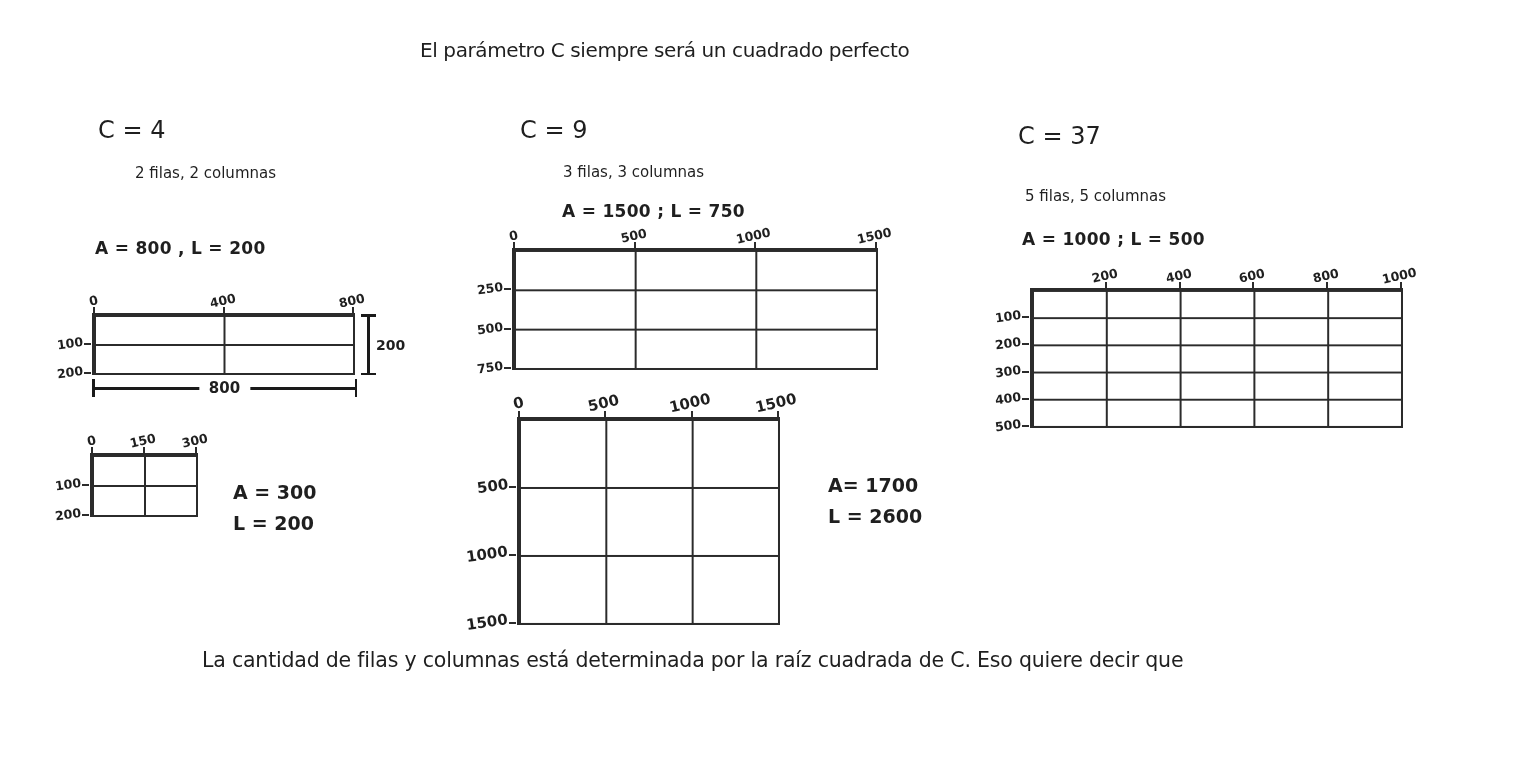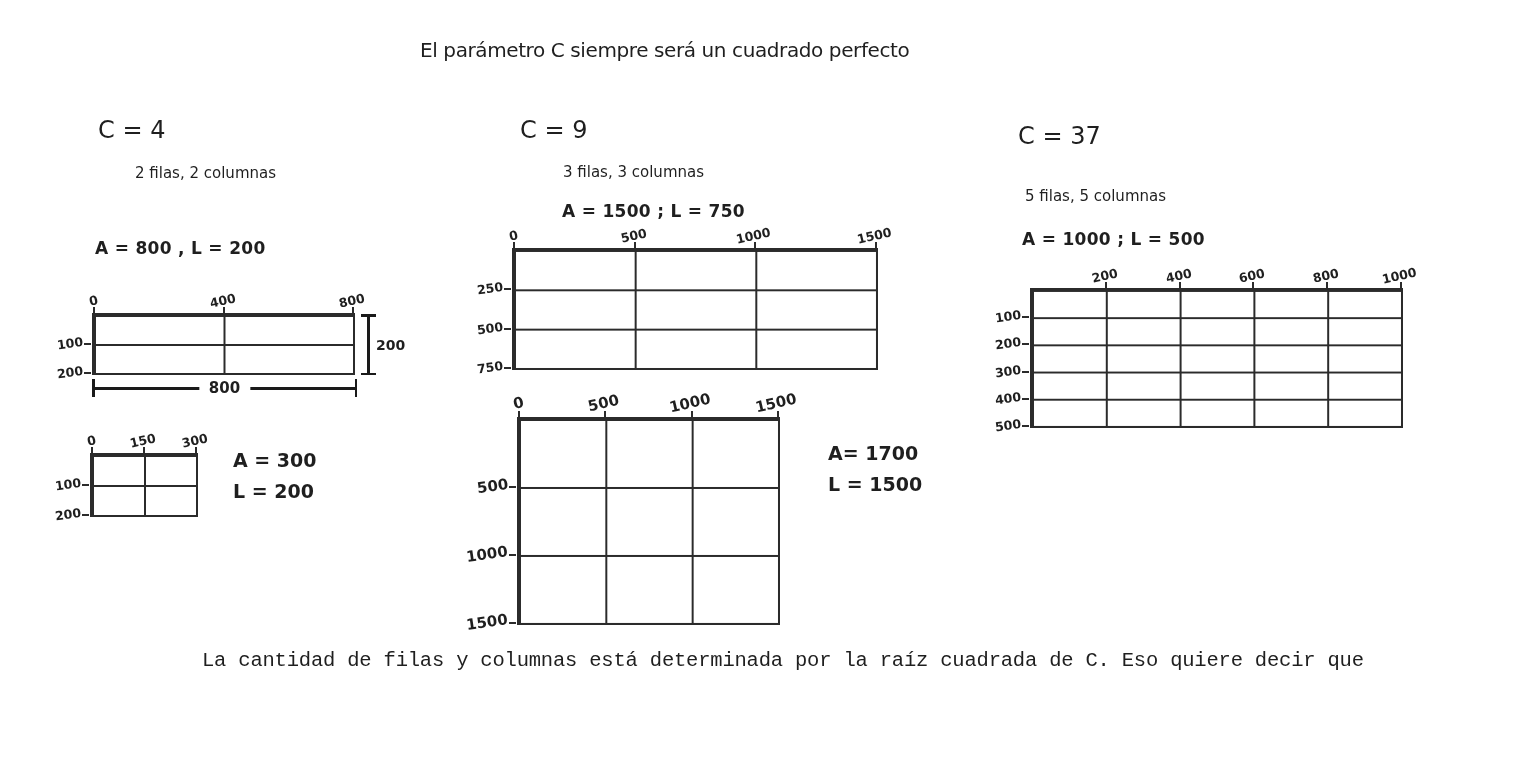--- a/index.html
+++ b/index.html
@@ -5,21 +5,21 @@
   html,body{margin:0;padding:0;}
   body{
     width:1532px;height:757px;background:#ffffff;position:relative;overflow:hidden;
     font-family:"DejaVu Sans",sans-serif;color:#1f1f1f;
   }
   .abs{position:absolute;}
   .title{position:absolute;font-size:20px;letter-spacing:-0.4px;white-space:nowrap;}
   .c-label{position:absolute;font-size:24px;white-space:nowrap;}
   .dims-label{position:absolute;font-size:15px;white-space:nowrap;}
   .params-label{position:absolute;font-size:17px;font-weight:700;white-space:nowrap;letter-spacing:0.3px;}
-  .sidetext{position:absolute;font-size:19px;font-weight:700;line-height:31px;white-space:nowrap;}
+  .sidetext{position:absolute;font-size:19px;font-weight:700;line-height:31px;white-space:nowrap;margin-top:32px;}
   .sidetext span{display:block;}
   .footer{position:absolute;font-size:20.5px;line-height:29px;white-space:nowrap;letter-spacing:-0.2px;}
   .footer span{display:block;}
 
   
   .grid{
     position:absolute;border:2px solid #2b2b2b;box-sizing:border-box;
     background-image:
       linear-gradient(to right,#2b2b2b 2px,transparent 2px),
       linear-gradient(to bottom,#2b2b2b 2px,transparent 2px);
@@ -130,21 +130,21 @@
       <i class="xtick" style="left: 100%;"></i>
       <span class="ylab" style="top: 33.3333%;">500</span>
       <i class="ytick" style="top: 33.3333%;"></i>
       <span class="ylab" style="top: 66.6667%;">1000</span>
       <i class="ytick" style="top: 66.6667%;"></i>
       <span class="ylab" style="top: 100%;">1500</span>
       <i class="ytick" style="top: 100%;"></i>
     </div>
   <div class="sidetext" style="left:828px;top:438px;">
     <span>A= 1700</span>
-    <span>L = 1500</span>
+    <span>L = 2600</span>
   </div>
 
   <div class="c-label" style="left:1018px;top:122px;">C = 37</div>
   <div class="dims-label" style="left:1025px;top:187px;">5 filas, 5 columnas</div>
   <div class="params-label" style="left:1022px;top:229px;">A = 1000   ;   L = 500</div>
 
   <div class="grid" style="left: 1030px; top: 288px; width: 373px; height: 140px; --c: 5; --r: 5;">
       <span class="xlab" style="left: 20%;">200</span>
       <i class="xtick" style="left: 20%;"></i>
       <span class="xlab" style="left: 40%;">400</span>
@@ -160,17 +160,17 @@
       <span class="ylab" style="top: 40%;">200</span>
       <i class="ytick" style="top: 40%;"></i>
       <span class="ylab" style="top: 60%;">300</span>
       <i class="ytick" style="top: 60%;"></i>
       <span class="ylab" style="top: 80%;">400</span>
       <i class="ytick" style="top: 80%;"></i>
       <span class="ylab" style="top: 100%;">500</span>
       <i class="ytick" style="top: 100%;"></i>
     </div>
 
-  <div class="footer" style="left:202px;top:646px;font-family:Liberation Mono, monospace;">
+  <div class="footer" style="left:202px;top:646px;">
     <span>La cantidad de filas y columnas está determinada por la raíz cuadrada de C. Eso quiere decir que</span>
   </div>
 
 </div>
 
 </body></html>

